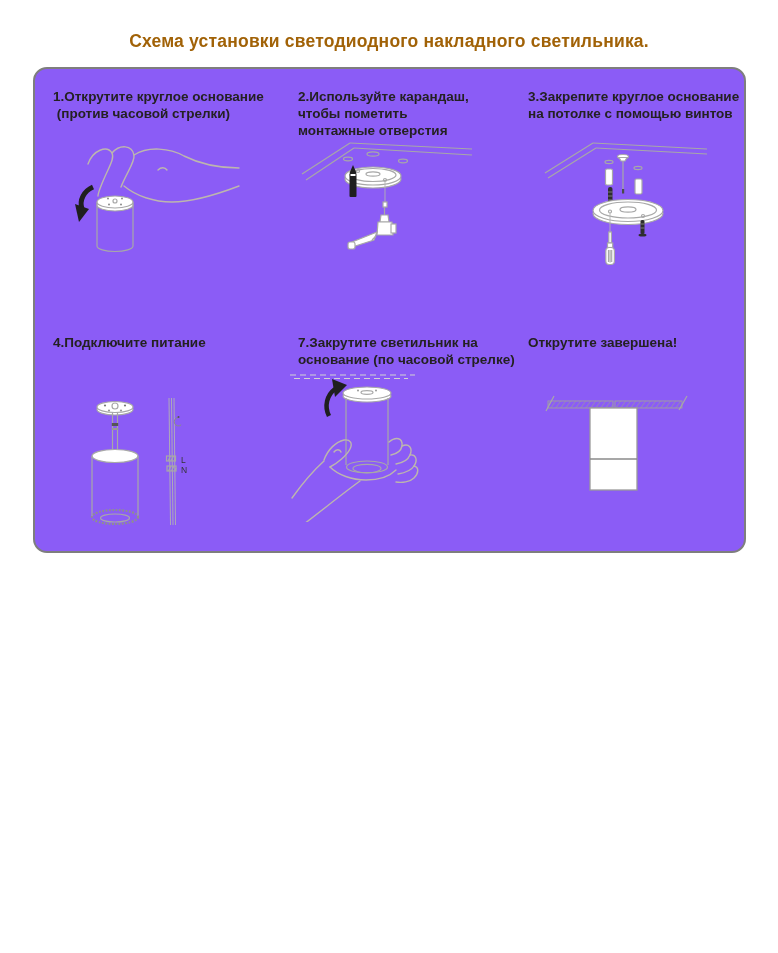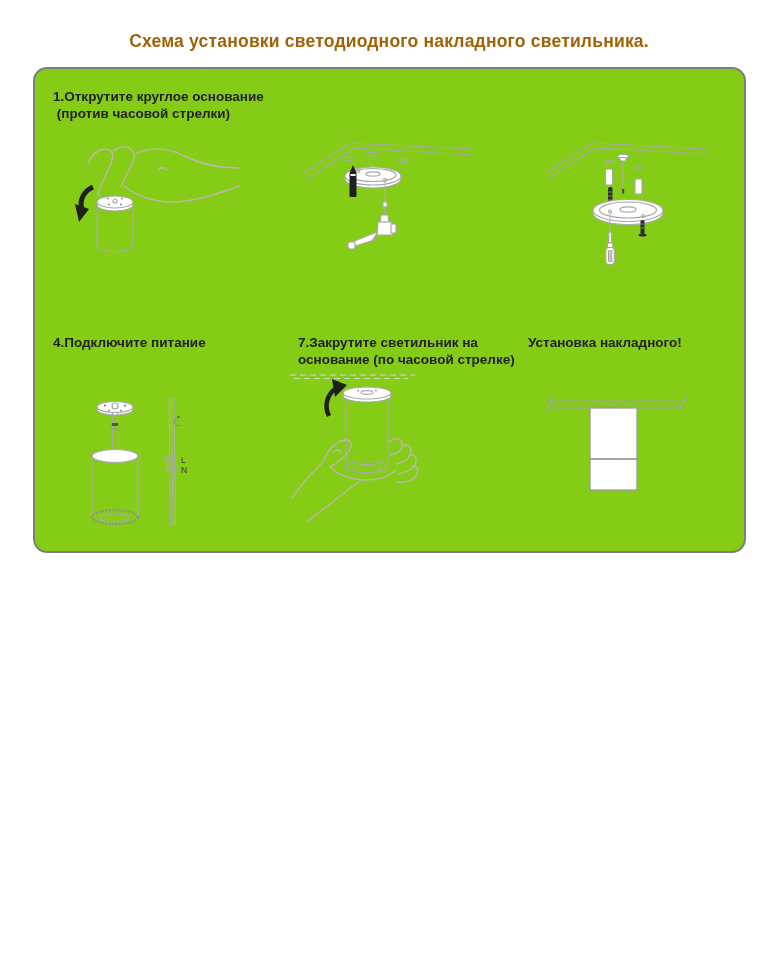--- a/index.html
+++ b/index.html
@@ -6,21 +6,21 @@
   body{
     width:778px;height:953px;background:#ffffff;position:relative;
     font-family:"Liberation Sans", sans-serif;overflow:hidden;
   }
   .page-title{
     position:absolute;top:31px;left:0;width:778px;text-align:center;
     font-size:17.5px;font-weight:bold;color:#a16207;letter-spacing:.2px;
   }
   .frame{
     position:absolute;left:33px;top:67px;width:709px;height:482px;
-    border:2px solid #7e7e7e;border-radius:14px;background:#84cc16;
+    border:2px solid #7e7e7e;border-radius:14px;background:#8b5cf6;
   }
   .cell{position:absolute;}
   .c1r1{left:0;top:0;width:251px;height:241px;}
   .c2r1{left:251px;top:0;width:230px;height:241px;}
   .c3r1{left:481px;top:0;width:224px;height:241px;}
   .c1r2{left:0;top:241px;width:251px;height:241px;}
   .c2r2{left:251px;top:241px;width:230px;height:241px;}
   .c3r2{left:481px;top:241px;width:224px;height:241px;}
   .caption{
     font-size:13.5px;font-weight:bold;color:#242122;line-height:17px;
@@ -72,20 +72,23 @@
         <path class="hand" d="M30 22 C 35 8, 49 3, 54 11 C 57 17, 50 26, 43 44 C 41 49, 40 52, 40 54"></path>
         <path class="hand" d="M54 11 C 62 2, 74 3, 76 13 C 77 20, 69 30, 63 45"></path>
         <path class="hand" d="M76 13 C 90 4, 112 6, 126 14 C 146 24, 164 26, 181 26"></path>
         <path class="hand" d="M66 44 C 78 54, 96 60, 114 60 C 136 60, 160 52, 181 44"></path>
         <path class="hand" d="M100 28 C 103 25, 107 25, 109 28"></path>
       </g>
     </svg>
   </div>
 
   <div class="cell c2r1">
+    <div class="caption">2.Используйте карандаш,
+чтобы пометить
+монтажные отверстия</div>
     <svg class="art art2" width="200" height="115" viewBox="0 0 200 115">
       <g>
         <path class="ln" d="M2 34 L50 3 M6 40 L54 8"></path>
         <path class="ln" d="M50 3 L172 9 M54 8 L172 15"></path>
         <ellipse class="ln" cx="48" cy="19" rx="4.5" ry="1.8" stroke-width="0.9"></ellipse>
         <ellipse class="ln" cx="73" cy="14" rx="6" ry="2.2" stroke-width="0.9"></ellipse>
         <ellipse class="ln" cx="103" cy="21" rx="4.5" ry="1.8" stroke-width="0.9"></ellipse>
       </g>
       <g>
         <ellipse class="lnw" cx="73" cy="39" rx="28" ry="9" stroke-width="1.4"></ellipse>
@@ -108,20 +111,22 @@
         <polygon class="lnw" points="78,82 92,82 93,95 77,95"></polygon>
         <rect class="lnw" x="91" y="84" width="5" height="9"></rect>
         <polygon class="lnw" points="77,92 52,102 49,108 74,100"></polygon>
         <rect class="lnw" x="48" y="102" width="7" height="7" rx="2"></rect>
         <path class="ln" d="M76 96 L72 100" stroke-width="0.9"></path>
       </g>
     </svg>
   </div>
 
   <div class="cell c3r1">
+    <div class="caption">3.Закрепите круглое основание
+на потолке с помощью винтов</div>
     <svg class="art art3" width="205" height="160" viewBox="0 0 205 160">
       <g>
         <path class="ln" d="M10 33 L58 3 M13 38 L61 8"></path>
         <path class="ln" d="M58 3 L172 9 M61 8 L172 14"></path>
         <ellipse class="ln" cx="74" cy="22" rx="4" ry="1.6" stroke-width="0.9"></ellipse>
         <ellipse class="ln" cx="103" cy="28" rx="4" ry="1.6" stroke-width="0.9"></ellipse>
       </g>
       <g>
         <rect class="lnw" x="70.5" y="29" width="7" height="16" rx="1.5"></rect>
         <rect class="lnw" x="100" y="39" width="7" height="15" rx="1.5"></rect>
@@ -227,21 +232,21 @@
         <path class="hand" d="M112 74 C 119 71, 123 76, 120 83 C 118 88, 112 91, 106 92"></path>
         <path class="hand" d="M120 83 C 126 82, 128 88, 124 94 C 121 99, 114 101, 108 102"></path>
         <path class="hand" d="M124 94 C 129 95, 129 101, 124 106 C 120 110, 112 111, 106 110"></path>
         <path class="hand" d="M34 89 C 24 98, 12 112, 2 126"></path>
         <path class="hand" d="M70 109 C 52 122, 30 140, 14 152"></path>
       </g>
     </svg>
   </div>
 
   <div class="cell c3r2">
-    <div class="caption">Установка накладного!</div>
+    <div class="caption">Открутите завершена!</div>
     <svg class="art art6" width="195" height="100" viewBox="0 0 195 100">
       <defs>
         <pattern id="hatch" width="5" height="7" patternUnits="userSpaceOnUse">
           <path d="M0 7 L5 0" stroke="#9a9a9a" stroke-width="0.7"></path>
         </pattern>
       </defs>
       <g>
         <rect x="3" y="6" width="65" height="7" fill="url(#hatch)" stroke="#a0a0a0" stroke-width="0.9"></rect>
         <rect x="70" y="6" width="67" height="7" fill="url(#hatch)" stroke="#a0a0a0" stroke-width="0.9"></rect>
         <path class="ln" d="M1 16 L9 1 M134 15 L142 1" stroke-width="0.9"></path>

